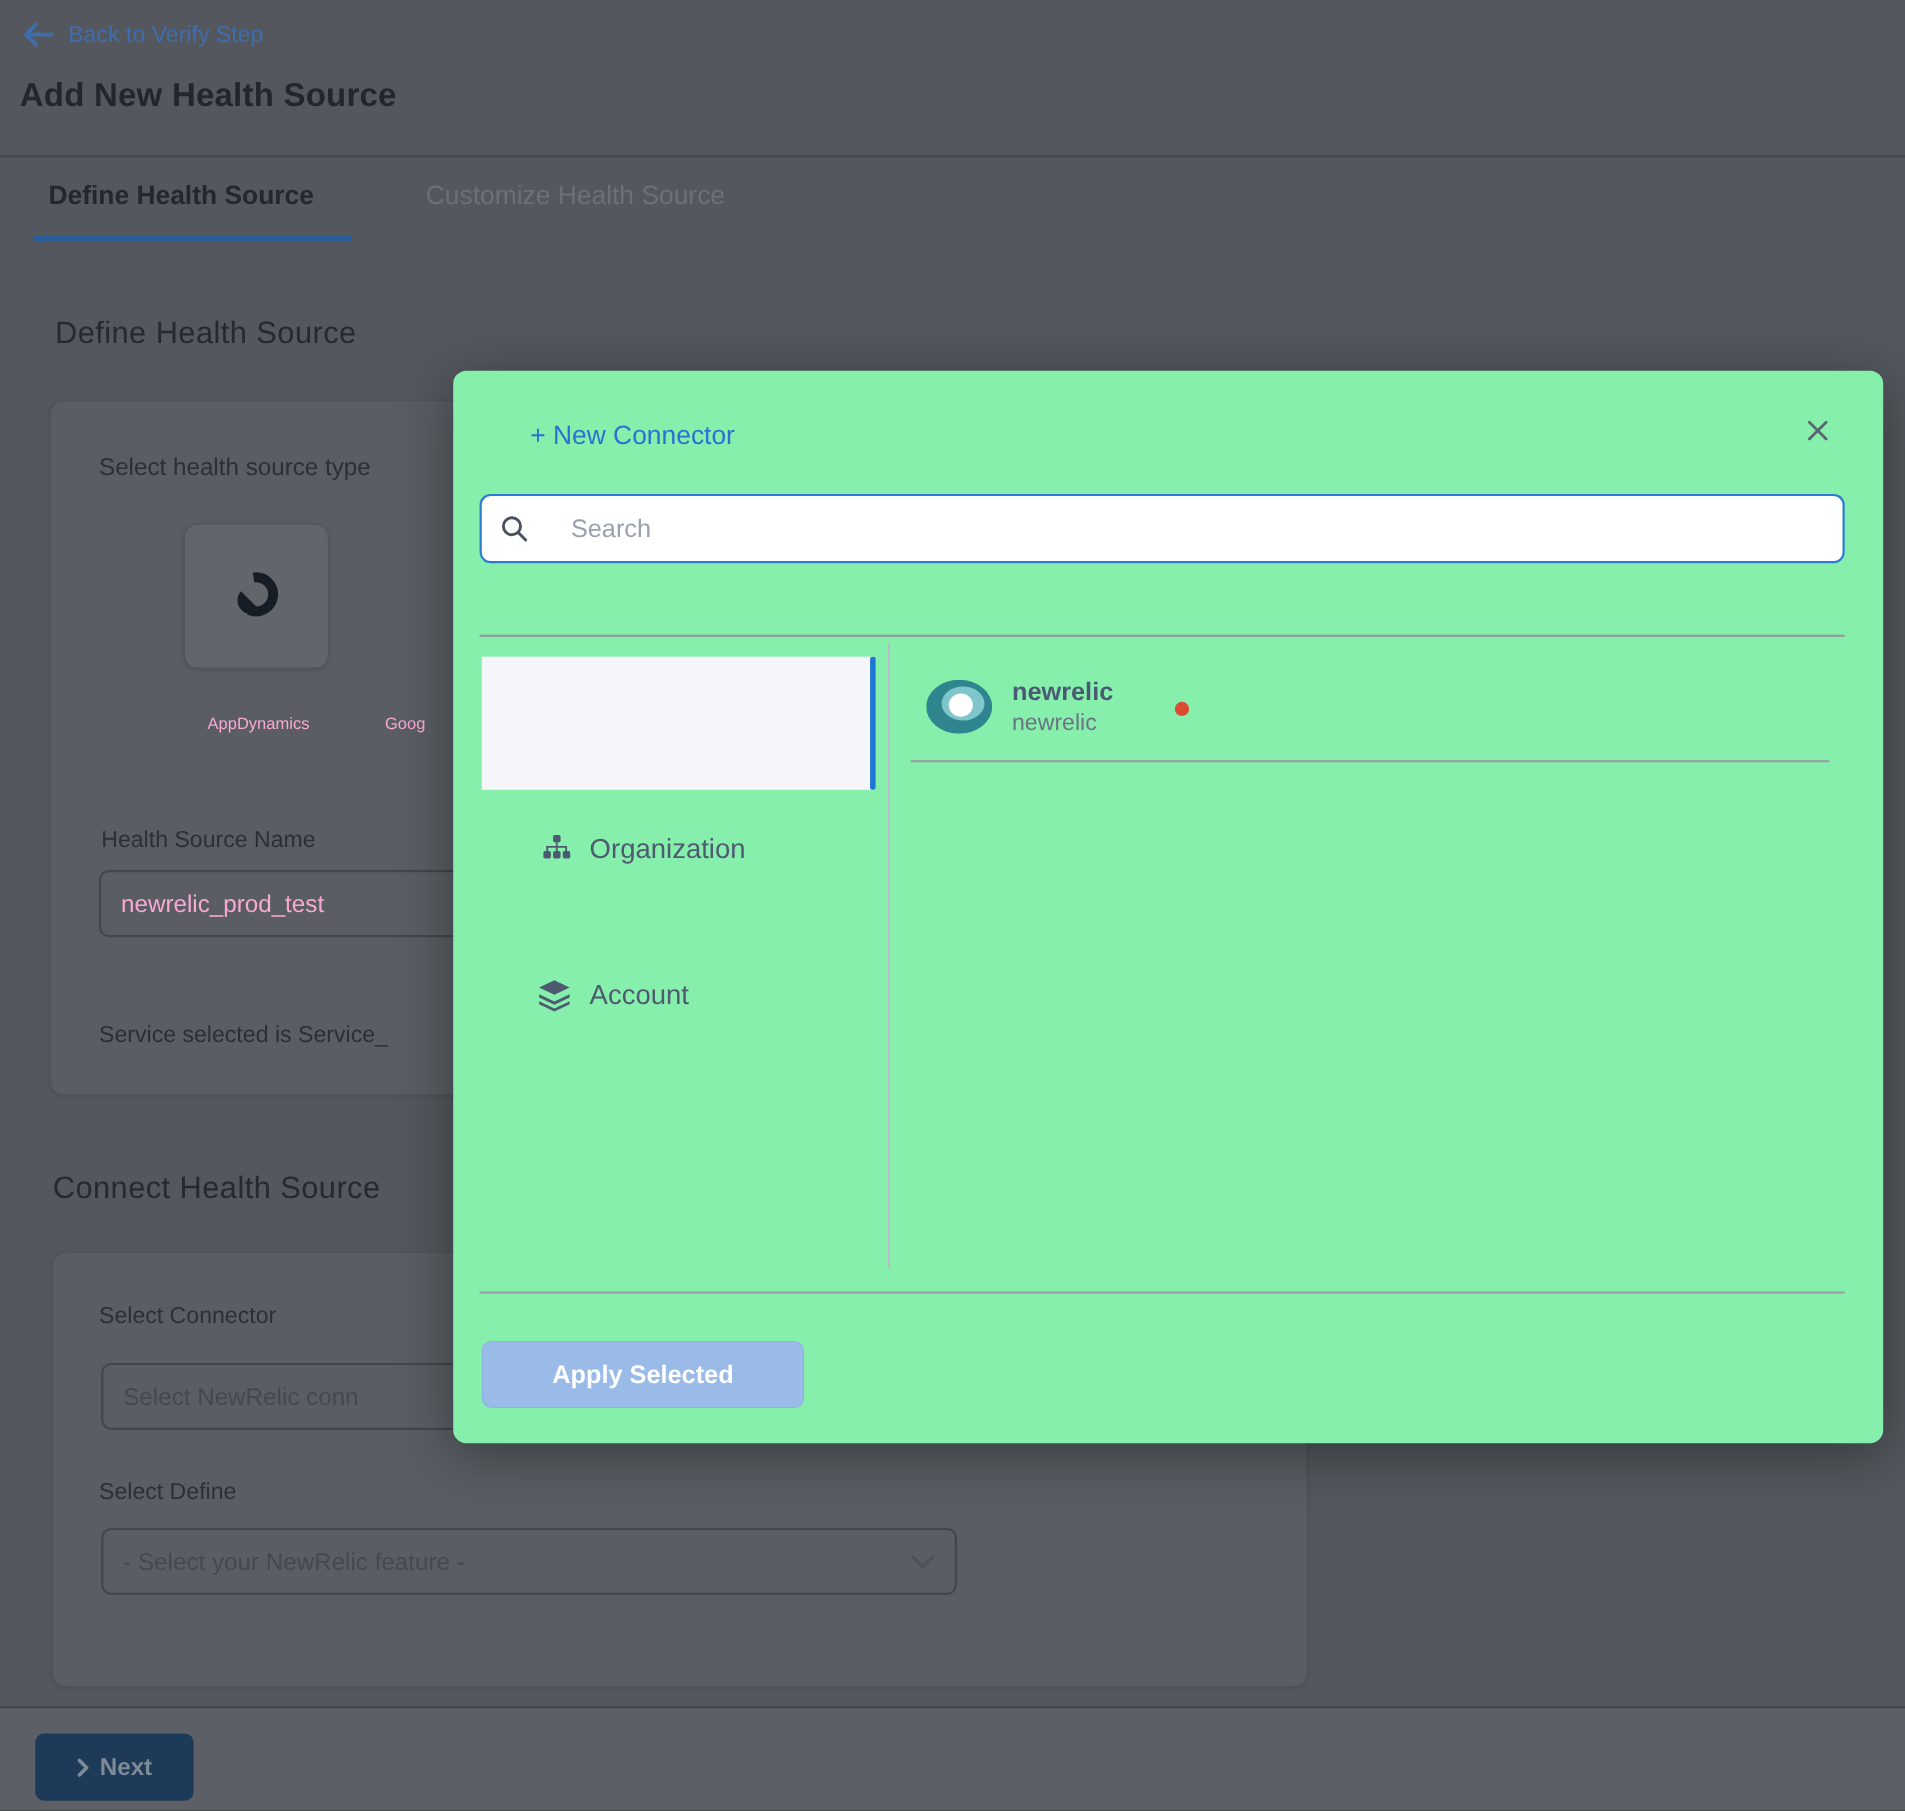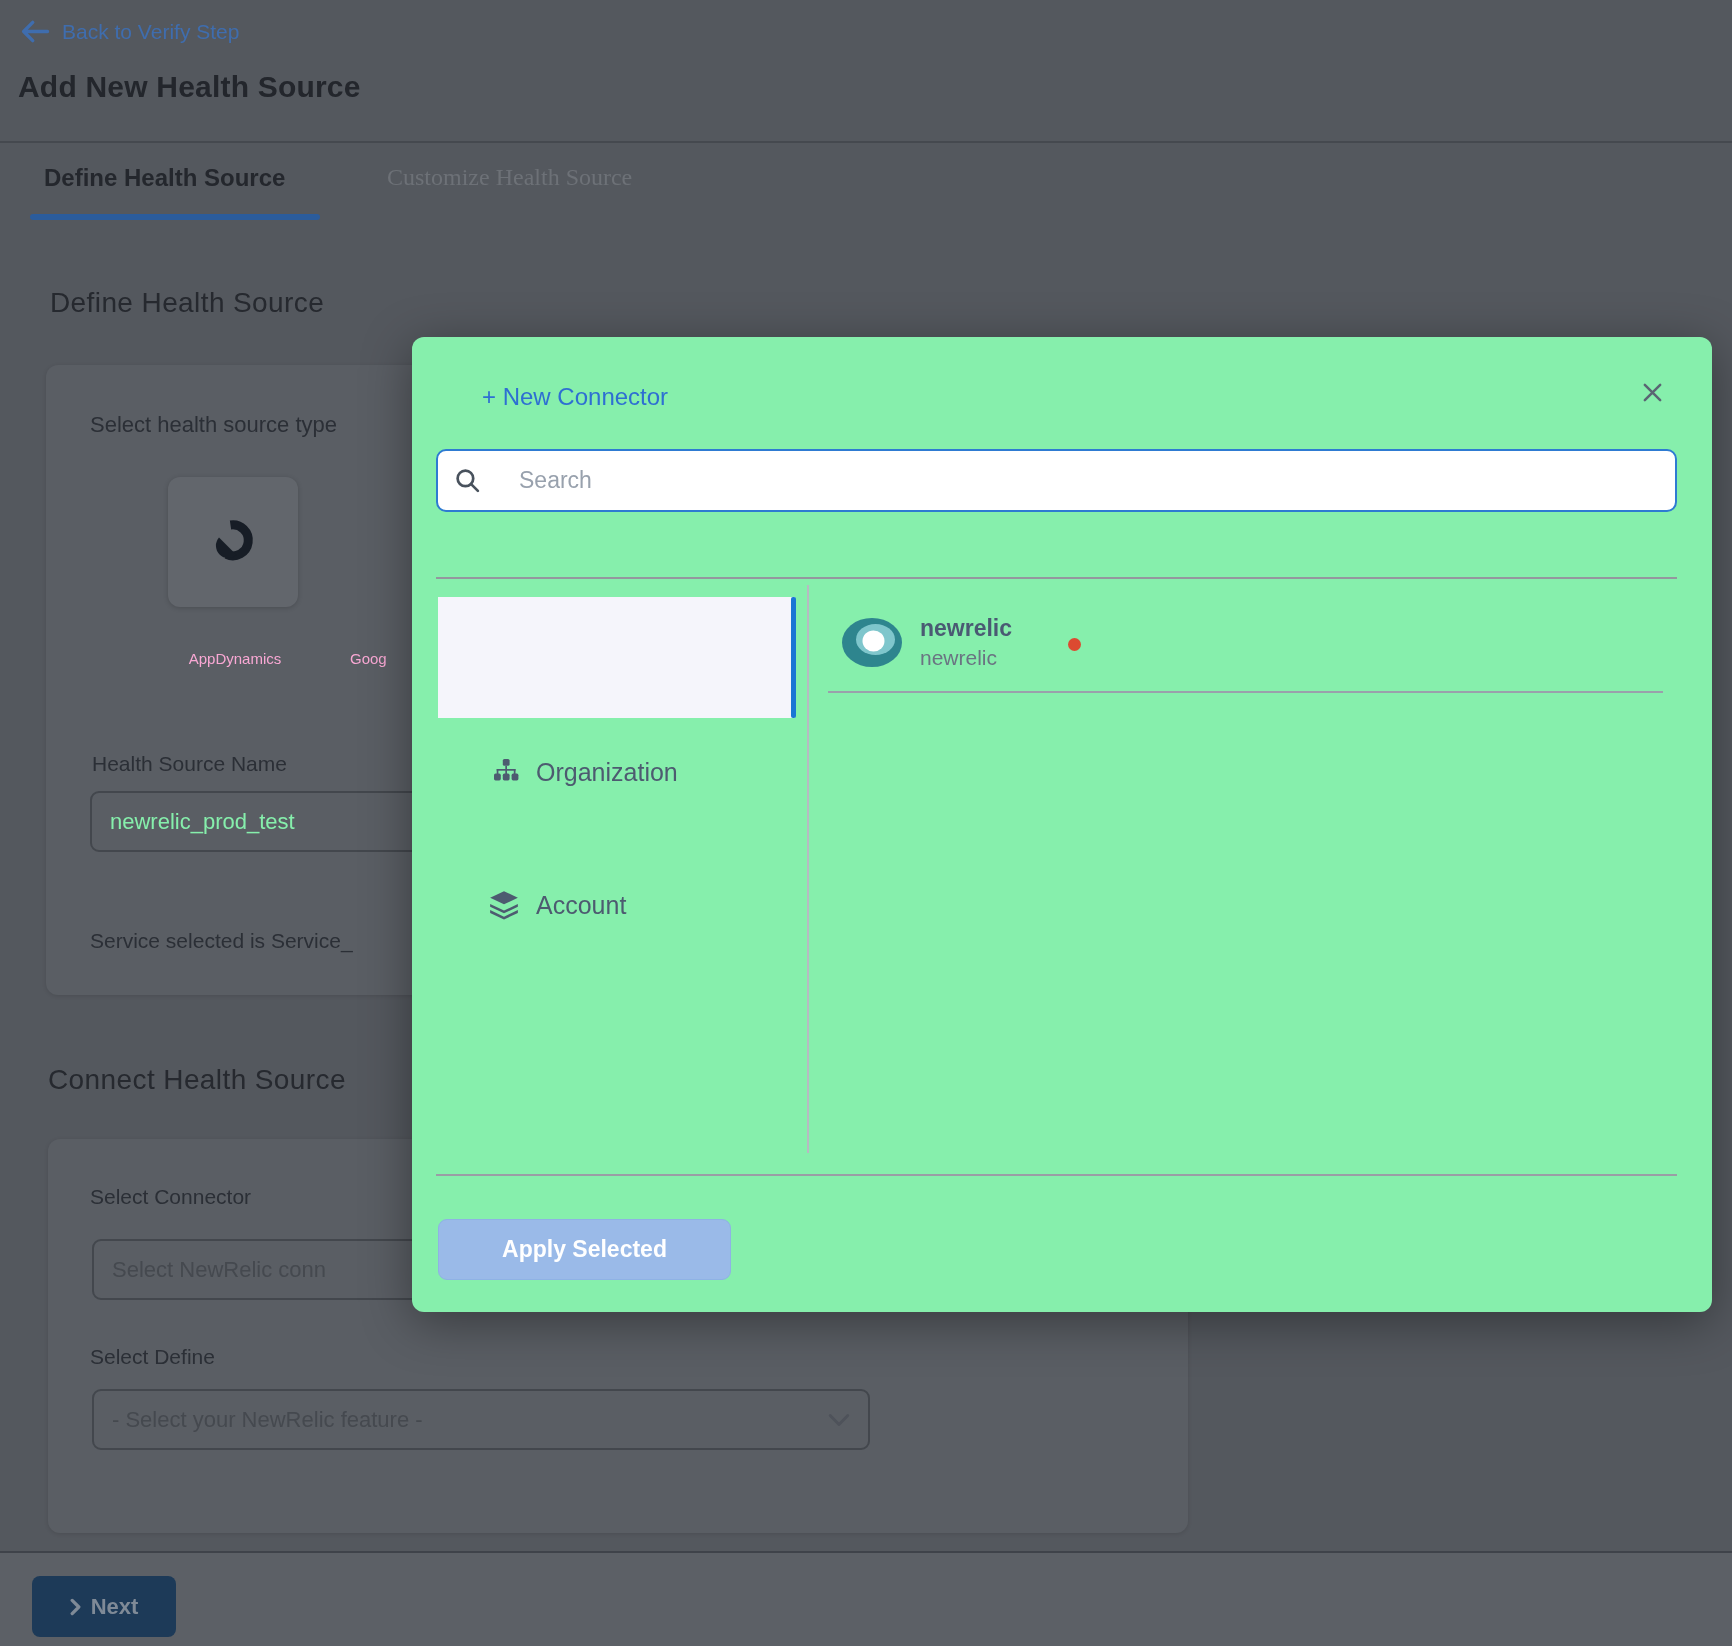--- a/index.html
+++ b/index.html
@@ -16,21 +16,21 @@
   .tab-inactive{font-size:24px;font-weight:400;color:#6d7177;}
   .tab-underline{height:6px;border-radius:3px;background:#2b5c9c;}
   .section-h{font-size:28px;font-weight:400;color:#26292f;letter-spacing:.4px;}
   .card{background:#5a5e64;border-radius:12px;box-shadow:0 1px 4px rgba(0,0,0,.12);}
   .lbl{font-size:21px;font-weight:500;color:#2b2f36;}
   .txt{font-size:21px;color:#2b2f36;}
   .muted{font-size:15px;color:#f9a8d4;}
   .tile{background:#62666c;border-radius:12px;box-shadow:0 1px 5px rgba(0,0,0,.18);}
   .fake-input{background:#5a5e64;border:2px solid #43474d;border-radius:9px;
               display:flex;align-items:center;padding:0 18px;font-size:22px;overflow:hidden;white-space:nowrap;}
-  .fake-input .val{color:#86efac;text-align:right;}
+  .fake-input .val{color:#f9a8d4;text-align:right;}
   .fake-input .ph{color:#45494f;}
   .footer-band{background:#5c6066;border-top:2px solid #3f434a;}
   .next-btn{background:#1d3a58;border-radius:8px;display:flex;align-items:center;
             justify-content:center;gap:10px;color:#7f8a97;font-size:22px;font-weight:600;cursor:pointer;}
 
   
   .modal{background:#86efac;border-radius:12px;box-shadow:0 10px 50px rgba(0,0,0,.38);}
   .new-conn{font-size:24px;font-weight:500;color:#2e6fd2;cursor:pointer;}
   .search-wrap{border:2px solid #2e7bd2;border-radius:10px;background:#fff;
                display:flex;align-items:center;padding:0 16px;gap:14px;}
@@ -63,21 +63,21 @@
           </svg>
       </span>
     </div>
     <div class="abs back-link" style="left:62px;top:20px;">Back to Verify Step</div>
 
     <div class="abs page-title" style="left:18px;top:70px;">Add New Health Source</div>
 
     <div class="abs hr-page" style="left:0;top:141px;width:1732px;"></div>
 
     <div class="abs tab-active" style="left:44px;top:164px;">Define Health Source</div>
-    <div class="abs tab-inactive" style="left:387px;top:164px;font-family:Liberation Serif, serif;">Customize Health Source</div>
+    <div class="abs tab-inactive" style="left:387px;top:164px;">Customize Health Source</div>
     <div class="abs tab-underline" style="left:30px;top:214px;width:290px;"></div>
 
     <div class="abs section-h" style="left:50px;top:287px;">Define Health Source</div>
 
     <div class="abs card" style="left:46px;top:365px;width:1200px;height:630px;"></div>
 
     <div class="abs txt" style="left:90px;top:412px;font-size:22px;">Select health source type</div>
 
     <div class="abs tile" style="left:168px;top:477px;width:130px;height:130px;display:flex;align-items:center;justify-content:center;">
       <span>

